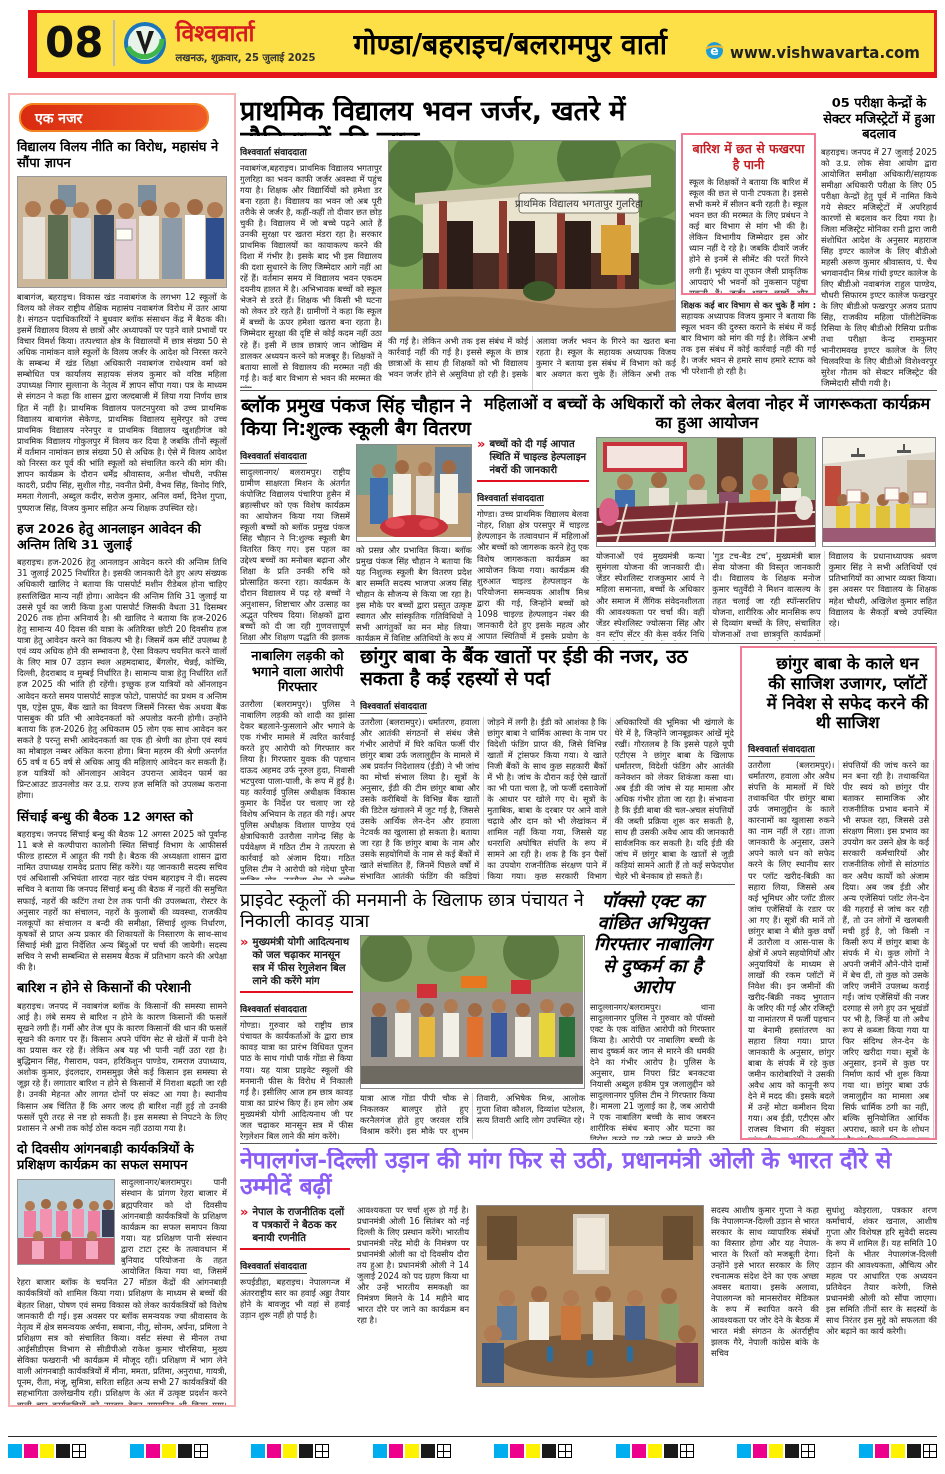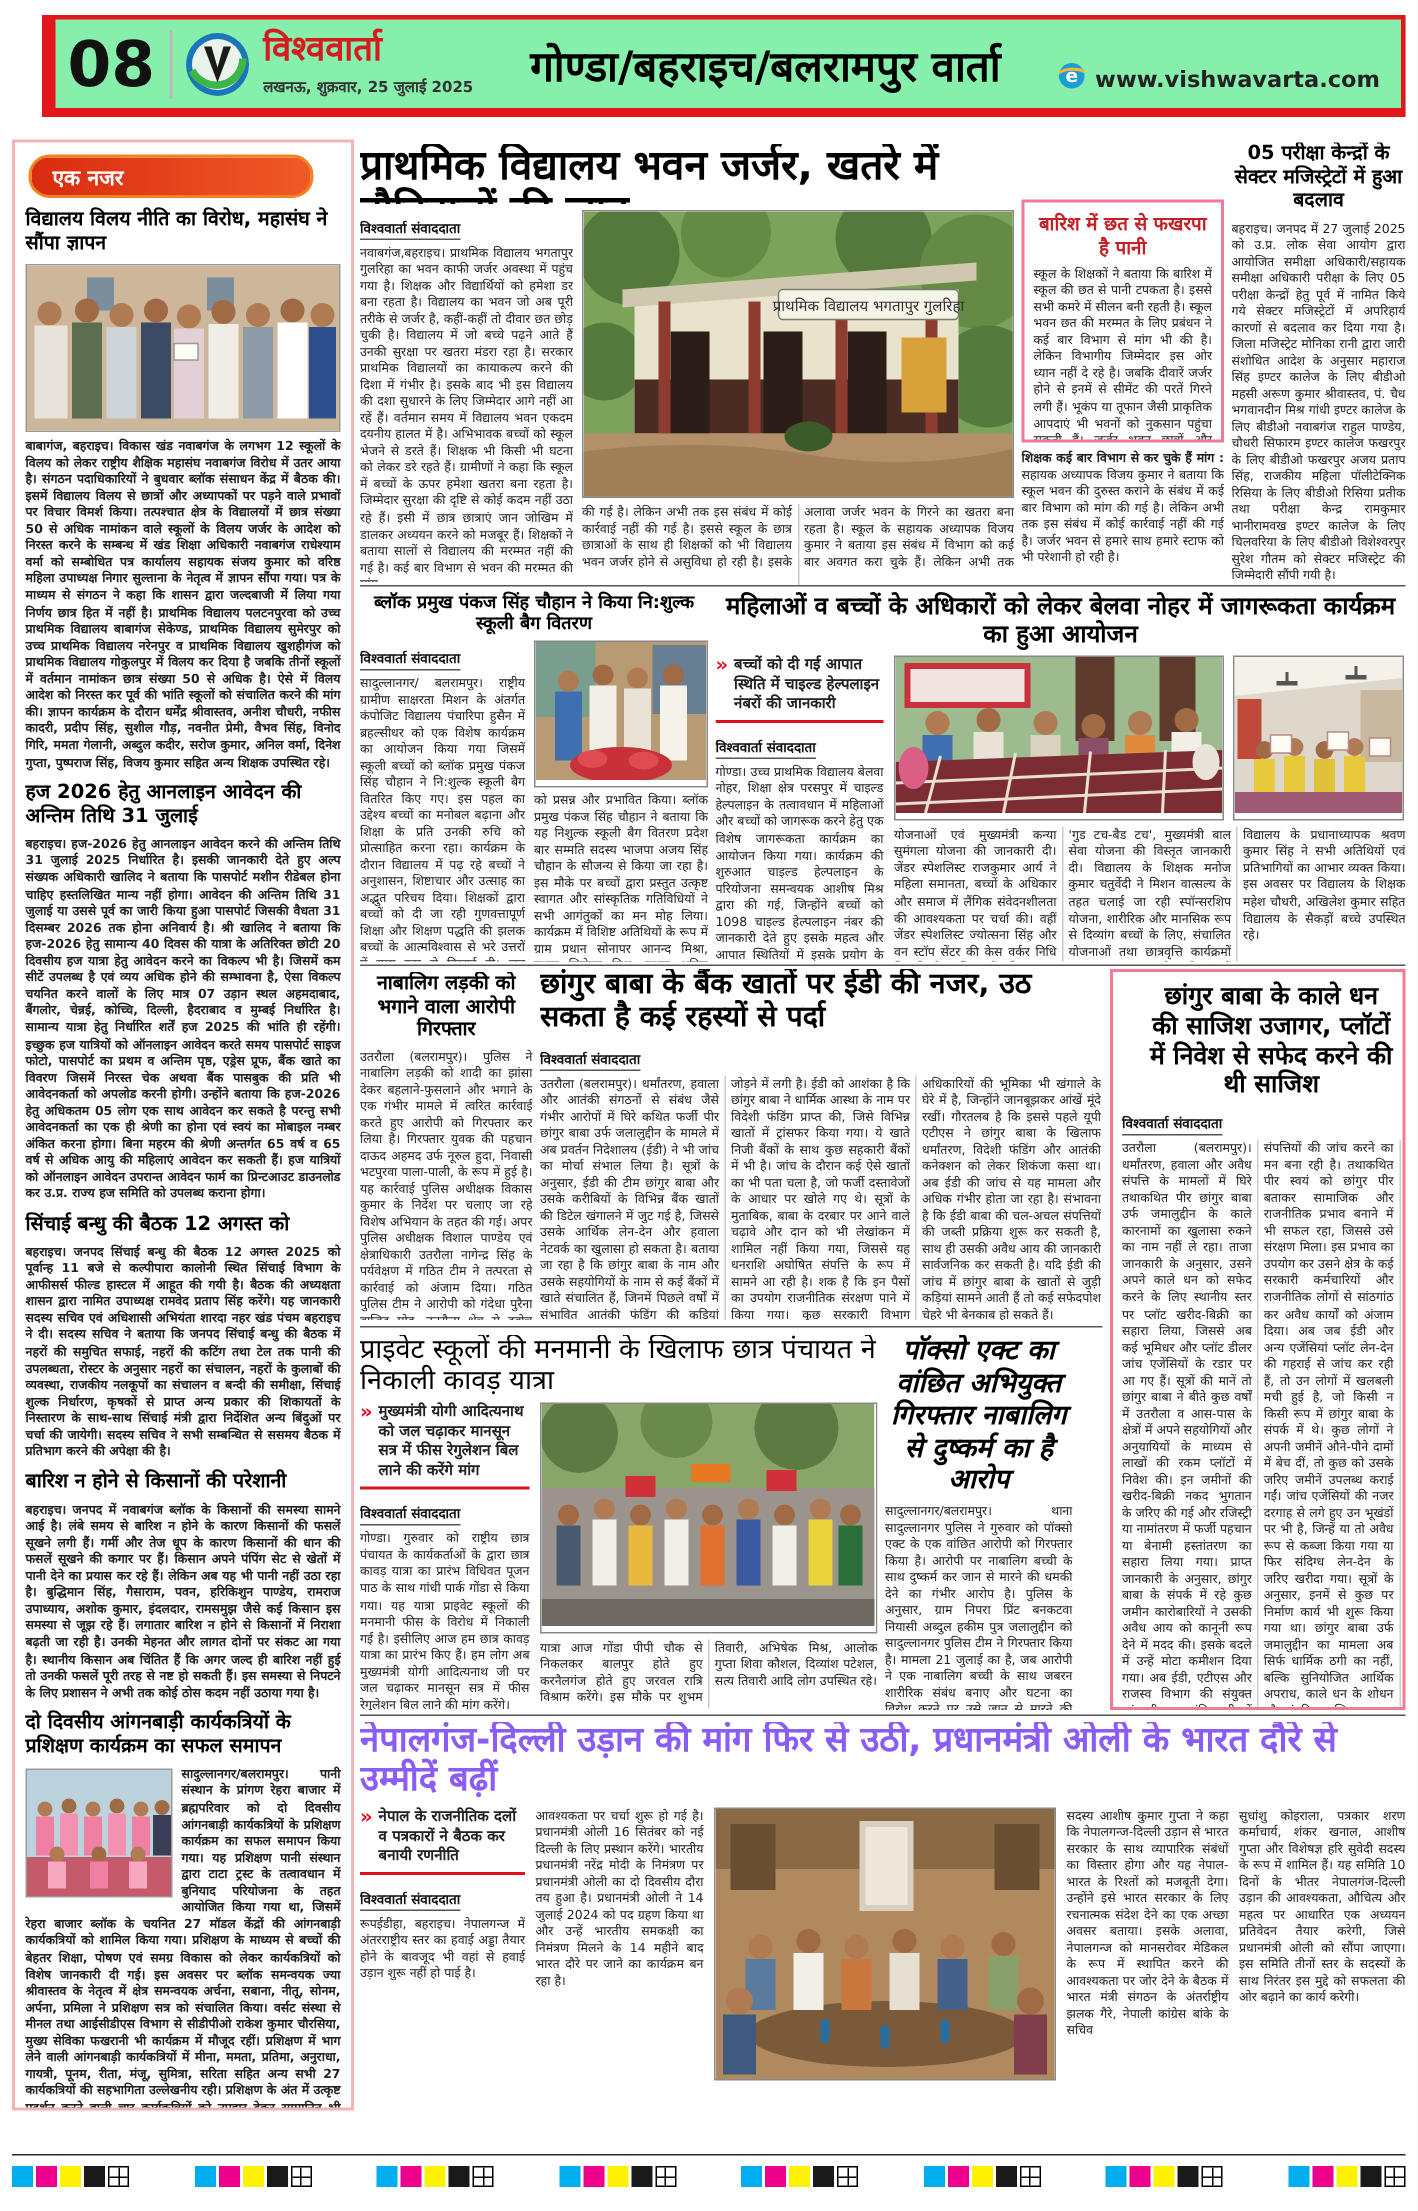--- a/index.html
+++ b/index.html
@@ -4,37 +4,37 @@
 <style>
   * { margin:0; padding:0; box-sizing:border-box; }
   html,body { background:#e9e9e9; }
   body { font-family:"DejaVu Sans","Liberation Sans",sans-serif; }
   .page { position:relative; width:945px; height:1474px; background:#ffffff; margin:0 auto; overflow:hidden; color:#222; }
   .abs { position:absolute; overflow:hidden; }
 
   
   .masthead { position:absolute; left:28px; top:10px; width:909px; height:68px;
     border:3px solid #e4151b; border-left:9px solid #e4151b; border-bottom:6px solid #e4151b;
-    display:flex; align-items:center; background:#86efac; }
+    display:flex; align-items:center; background:#fde047; }
   .page-num { font-size:42px; font-weight:bold; color:#111; padding:0 10px 0 8px; line-height:1; }
   .mh-div { width:2px; height:46px; background:#b9b9b9; margin-right:8px; }
   .logo { width:44px; height:44px; margin-right:8px; flex:0 0 auto; }
   .brand-block { display:flex; flex-direction:column; }
   .brand { font-size:23px; font-weight:bold; color:#d71920; line-height:1.1; }
   .city-date { font-size:10px; font-weight:bold; color:#333; margin-top:3px; }
   .section-title { flex:1; text-align:center; font-size:28px; font-weight:bold; color:#000; }
   .website { display:flex; align-items:center; gap:6px; font-size:15px; font-weight:bold; color:#222; padding-right:14px; align-self:flex-end; margin-bottom:8px; }
 
   
   .sidebar { position:absolute; left:8px; top:93px; width:228px; height:1314px;
     border:2px solid #f5b3b3; padding:6px 7px; overflow:hidden; background:#fff; }
   .tag-box { width:190px; background:linear-gradient(90deg,#d92b10,#f05a28); border:2px solid #f58220;
     border-radius:14px; color:#fff; font-weight:bold; font-size:14px; padding:3px 14px; margin:2px 0 6px 2px; }
   .sidebar h2 { font-size:13px; line-height:1.25; color:#000; margin:7px 0 4px; }
-  .sidebar p { font-size:8.3px; line-height:1.34; text-align:justify; color:#222;font-weight:bold; }
+  .sidebar p { font-size:8.3px; line-height:1.34; text-align:justify; color:#222; }
   .ph { border:1px solid #999; overflow:hidden; }
   .ph-a1 { width:210px; height:112px; margin:2px 0 4px; }
   .ph-a5 { width:98px; height:86px; float:left; margin:2px 6px 2px 0; }
   .clear { clear:both; }
 
   
   .byline { font-size:9px; font-weight:bold; color:#111; border-bottom:1px solid #555; display:inline-block; padding-bottom:1px; margin-bottom:3px; }
   .bodytxt { font-size:8.3px; line-height:1.33; text-align:justify; color:#222; }
   .cols2 { column-count:2; column-gap:8px; column-rule:1px solid #ccc; }
   .cols3 { column-count:3; column-gap:8px; column-rule:1px solid #ccc; }
@@ -224,21 +224,21 @@
   </div>
 
   <div class="abs" style="left:821px; top:95px; width:116px; height:294px;">
     <h2 class="hl-mid" style="font-size:13px; margin-bottom:5px;">05 परीक्षा केन्द्रों के सेक्टर मजिस्ट्रेटों में हुआ बदलाव</h2>
     <p class="bodytxt">बहराइच। जनपद में 27 जुलाई 2025 को उ.प्र. लोक सेवा आयोग द्वारा आयोजित समीक्षा अधिकारी/सहायक समीक्षा अधिकारी परीक्षा के लिए 05 परीक्षा केन्द्रों हेतु पूर्व में नामित किये गये सेक्टर मजिस्ट्रेटों में अपरिहार्य कारणों से बदलाव कर दिया गया है। जिला मजिस्ट्रेट मोनिका रानी द्वारा जारी संशोधित आदेश के अनुसार महाराज सिंह इण्टर कालेज के लिए बीडीओ महसी अरूण कुमार श्रीवास्तव, पं. चैध भगवानदीन मिश्र गांधी इण्टर कालेज के लिए बीडीओ नवाबगंज राहुल पाण्डेय, चौधरी सिफारम इण्टर कालेज फखरपुर के लिए बीडीओ फखरपुर अजय प्रताप सिंह, राजकीय महिला पॉलीटेक्निक रिसिया के लिए बीडीओ रिसिया प्रतीक तथा परीक्षा केन्द्र रामकुमार भानीरामवख इण्टर कालेज के लिए चिलवरिया के लिए बीडीओ विशेश्वरपुर सुरेश गौतम को सेक्टर मजिस्ट्रेट की जिम्मेदारी सौंपी गयी है।</p>
   </div>
 
   <div class="hr-line" style="left:240px; top:390px; width:697px;"></div>
 
   <div class="abs" style="left:240px; top:394px; width:232px; height:247px;">
-    <h2 class="hl-mid" style="font-size:12px;text-align:center;">ब्लॉक प्रमुख पंकज सिंह चौहान ने किया नि:शुल्क स्कूली बैग वितरण</h2>
+    <h2 class="hl-mid" style="font-size:19px;text-align:center;">ब्लॉक प्रमुख पंकज सिंह चौहान ने किया नि:शुल्क स्कूली बैग वितरण</h2>
     <div style="display:flex; gap:6px; margin-top:4px;">
       <div style="width:110px;">
         <div class="byline">विश्ववार्ता संवाददाता</div>
         <p class="bodytxt">सादुल्लानगर/ बलरामपुर। राष्ट्रीय ग्रामीण साक्षरता मिशन के अंतर्गत कंपोजिट विद्यालय पंचारिपा हुसैन में ब्रहल्सीधर को एक विशेष कार्यक्रम का आयोजन किया गया जिसमें स्कूली बच्चों को ब्लॉक प्रमुख पंकज सिंह चौहान ने नि:शुल्क स्कूली बैग वितरित किए गए। इस पहल का उद्देश्य बच्चों का मनोबल बढ़ाना और शिक्षा के प्रति उनकी रुचि को प्रोत्साहित करना रहा। कार्यक्रम के दौरान विद्यालय में पढ़ रहे बच्चों ने अनुशासन, शिष्टाचार और उत्साह का अद्भुत परिचय दिया। शिक्षकों द्वारा बच्चों को दी जा रही गुणवत्तापूर्ण शिक्षा और शिक्षण पद्धति की झलक बच्चों के आत्मविश्वास से भरे उत्तरों में स्पष्ट रूप से दिखाई दी। जब ब्लॉक प्रमुख पंकज सिंह चौहान द्वारा बच्चों से सवाल-जवाब किए गए,तो बच्चों के संतोषजनक उत्तरों ने सभी</p>
       </div>
       <div style="width:116px;">
         <div class="photo-frame">
           <svg viewBox="0 0 114 92" width="114" height="92" preserveAspectRatio="none">
             <rect width="114" height="92" fill="#b89b74"></rect>
             <rect x="0" y="0" width="40" height="50" fill="#7a9e8e"></rect>

